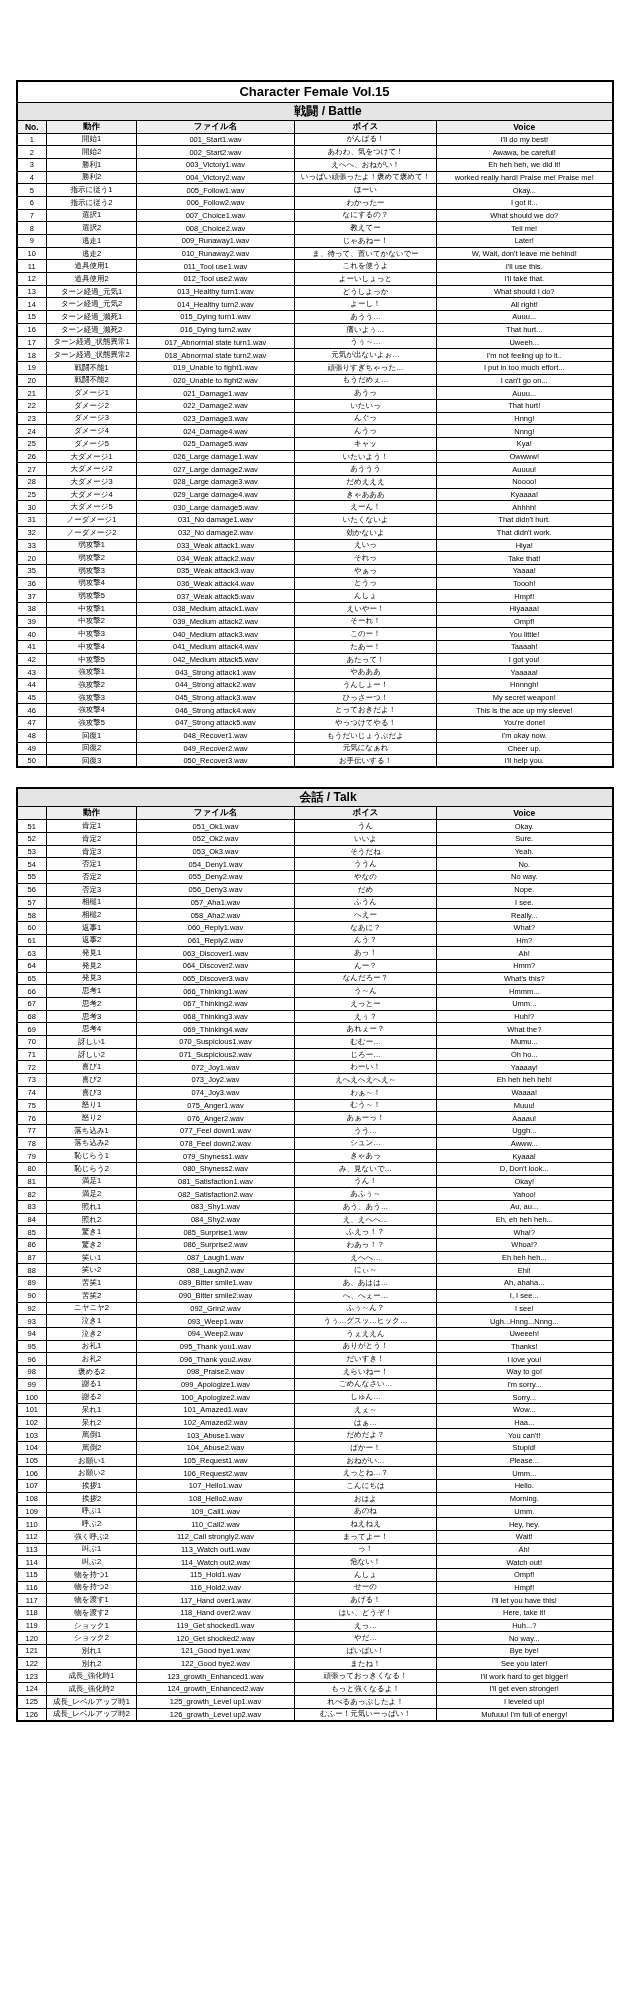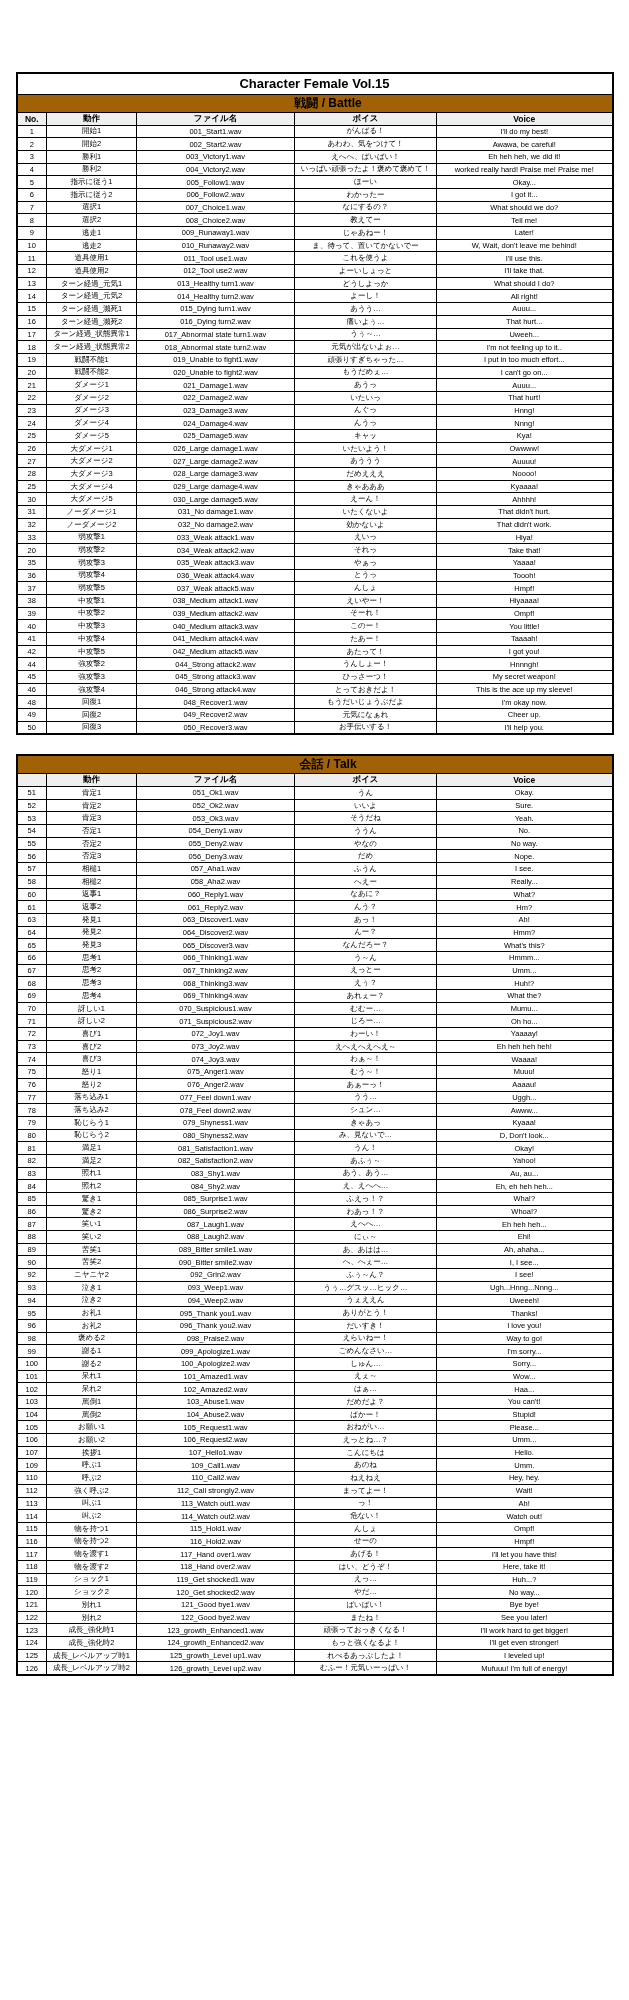--- a/index.html
+++ b/index.html
@@ -13,21 +13,21 @@
   .sheet {
     width: 629px;
     height: 2000px;
     box-sizing: border-box;
     padding-top: 72px;
   }
   table.voice-table {
     border-collapse: collapse;
     table-layout: fixed;
     width: 596px;
-    margin: 0 auto;
+    margin: 8px auto;
     border: 2px solid #000000;
   }
   table.voice-table + table.voice-table { margin-top: 19px; border-radius: 20px; }
   col.c-no   { width: 30px; }
   col.c-act  { width: 90px; }
   col.c-file { width: 158px; }
   col.c-jp   { width: 142px; }
   col.c-en   { width: 176px; }
   th, td {
     border: 1px solid #000000;
@@ -41,21 +41,21 @@
   td.title-cell {
     font-size: 13px;
     font-weight: bold;
     height: 21px;
     background: #ffffff;
   }
   td.section-cell {
     font-size: 12px;
     font-weight: bold;
     height: 17px;
-    background: #a16207;
+    background: #e5e5e5;
     padding-left: 28px;
   }
   th.col-head {
     font-size: 8.5px;
     font-weight: bold;
     height: 13px;
     background: #efefef;
   }
   td.data-cell {
     font-size: 7.5px;
@@ -103,21 +103,21 @@
           <td class="data-cell">2</td>
           <td class="data-cell">開始2</td>
           <td class="data-cell">002_Start2.wav</td>
           <td class="data-cell">あわわ、気をつけて！</td>
           <td class="data-cell">Awawa, be careful!</td>
         </tr>
         <tr>
           <td class="data-cell">3</td>
           <td class="data-cell">勝利1</td>
           <td class="data-cell">003_Victory1.wav</td>
-          <td class="data-cell">えへへ、ばいばい！</td>
+          <td class="data-cell">えへへ、おねがい！</td>
           <td class="data-cell">Eh heh heh, we did it!</td>
         </tr>
         <tr>
           <td class="data-cell">4</td>
           <td class="data-cell">勝利2</td>
           <td class="data-cell">004_Victory2.wav</td>
           <td class="data-cell">いっぱい頑張ったよ！褒めて褒めて！</td>
           <td class="data-cell">worked really hard! Praise me! Praise me!</td>
         </tr>
         <tr>
@@ -380,39 +380,53 @@
           <td class="data-cell">Taaaah!</td>
         </tr>
         <tr>
           <td class="data-cell">42</td>
           <td class="data-cell">中攻撃5</td>
           <td class="data-cell">042_Medium attack5.wav</td>
           <td class="data-cell">あたって！</td>
           <td class="data-cell">I got you!</td>
         </tr>
         <tr>
+          <td class="data-cell">43</td>
+          <td class="data-cell">強攻撃1</td>
+          <td class="data-cell">043_Strong attack1.wav</td>
+          <td class="data-cell">やあああ</td>
+          <td class="data-cell">Yaaaaa!</td>
+        </tr>
+        <tr>
           <td class="data-cell">44</td>
           <td class="data-cell">強攻撃2</td>
           <td class="data-cell">044_Strong attack2.wav</td>
           <td class="data-cell">うんしょー！</td>
           <td class="data-cell">Hnnngh!</td>
         </tr>
         <tr>
           <td class="data-cell">45</td>
           <td class="data-cell">強攻撃3</td>
           <td class="data-cell">045_Strong attack3.wav</td>
           <td class="data-cell">ひっさーつ！</td>
           <td class="data-cell">My secret weapon!</td>
         </tr>
         <tr>
           <td class="data-cell">46</td>
           <td class="data-cell">強攻撃4</td>
           <td class="data-cell">046_Strong attack4.wav</td>
           <td class="data-cell">とっておきだよ！</td>
           <td class="data-cell">This is the ace up my sleeve!</td>
+        </tr>
+        <tr>
+          <td class="data-cell">47</td>
+          <td class="data-cell">強攻撃5</td>
+          <td class="data-cell">047_Strong attack5.wav</td>
+          <td class="data-cell">やっつけてやる！</td>
+          <td class="data-cell">You're done!</td>
         </tr>
         <tr>
           <td class="data-cell">48</td>
           <td class="data-cell">回復1</td>
           <td class="data-cell">048_Recover1.wav</td>
           <td class="data-cell">もうだいじょうぶだよ</td>
           <td class="data-cell">I'm okay now.</td>
         </tr>
         <tr>
           <td class="data-cell">49</td>
@@ -817,20 +831,27 @@
           <td class="data-cell">Umm...</td>
         </tr>
         <tr>
           <td class="data-cell">107</td>
           <td class="data-cell">挨拶1</td>
           <td class="data-cell">107_Hello1.wav</td>
           <td class="data-cell">こんにちは</td>
           <td class="data-cell">Hello.</td>
         </tr>
         <tr>
+          <td class="data-cell">108</td>
+          <td class="data-cell">挨拶2</td>
+          <td class="data-cell">108_Hello2.wav</td>
+          <td class="data-cell">おはよ</td>
+          <td class="data-cell">Morning.</td>
+        </tr>
+        <tr>
           <td class="data-cell">109</td>
           <td class="data-cell">呼ぶ1</td>
           <td class="data-cell">109_Call1.wav</td>
           <td class="data-cell">あのね</td>
           <td class="data-cell">Umm.</td>
         </tr>
         <tr>
           <td class="data-cell">110</td>
           <td class="data-cell">呼ぶ2</td>
           <td class="data-cell">110_Call2.wav</td>

